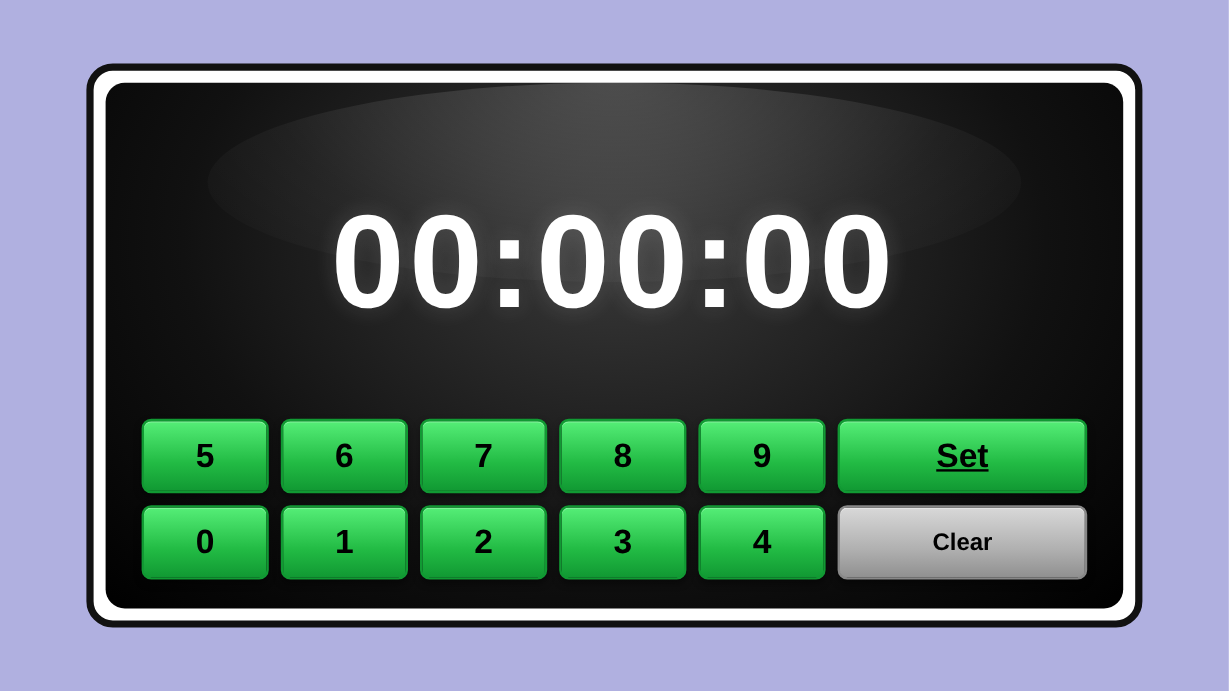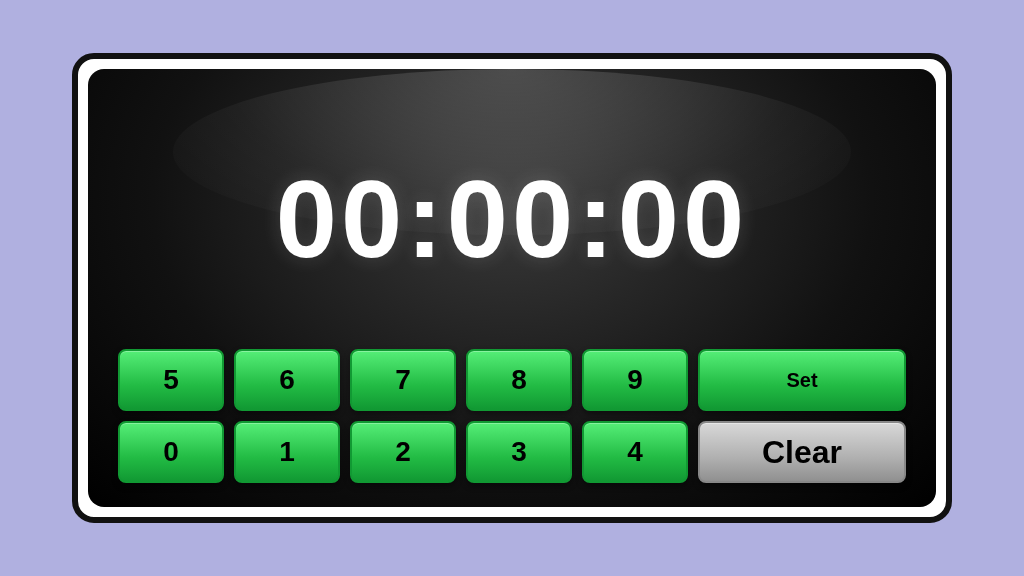--- a/index.html
+++ b/index.html
@@ -106,31 +106,32 @@
       border: 2px solid #119933;
       box-shadow: 0 3px 6px rgba(0,0,0,0.4), inset 0 1px 0 rgba(255,255,255,0.3);
       max-width: 112px;
     }
 
     .btn-set {
       background: linear-gradient(180deg, #55ee77 0%, #22bb44 60%, #119933 100%);
       color: #000;
       border: 2px solid #119933;
       box-shadow: 0 3px 6px rgba(0,0,0,0.4), inset 0 1px 0 rgba(255,255,255,0.3);
-      font-size: 20px;
+      font-size: 28px;
       flex: 2;
       max-width: 234px;
+      text-decoration: underline;
     }
 
     .btn-clear {
       background: linear-gradient(180deg, #d8d8d8 0%, #b0b0b0 60%, #909090 100%);
       color: #000;
       border: 2px solid #888;
       box-shadow: 0 3px 6px rgba(0,0,0,0.4), inset 0 1px 0 rgba(255,255,255,0.4);
-      font-size: 32px;
+      font-size: 20px;
       flex: 2;
       max-width: 234px;
     }
   </style>
 </head>
 <body>
 
 <div class="outer-frame">
   <div class="timer-body">
 

